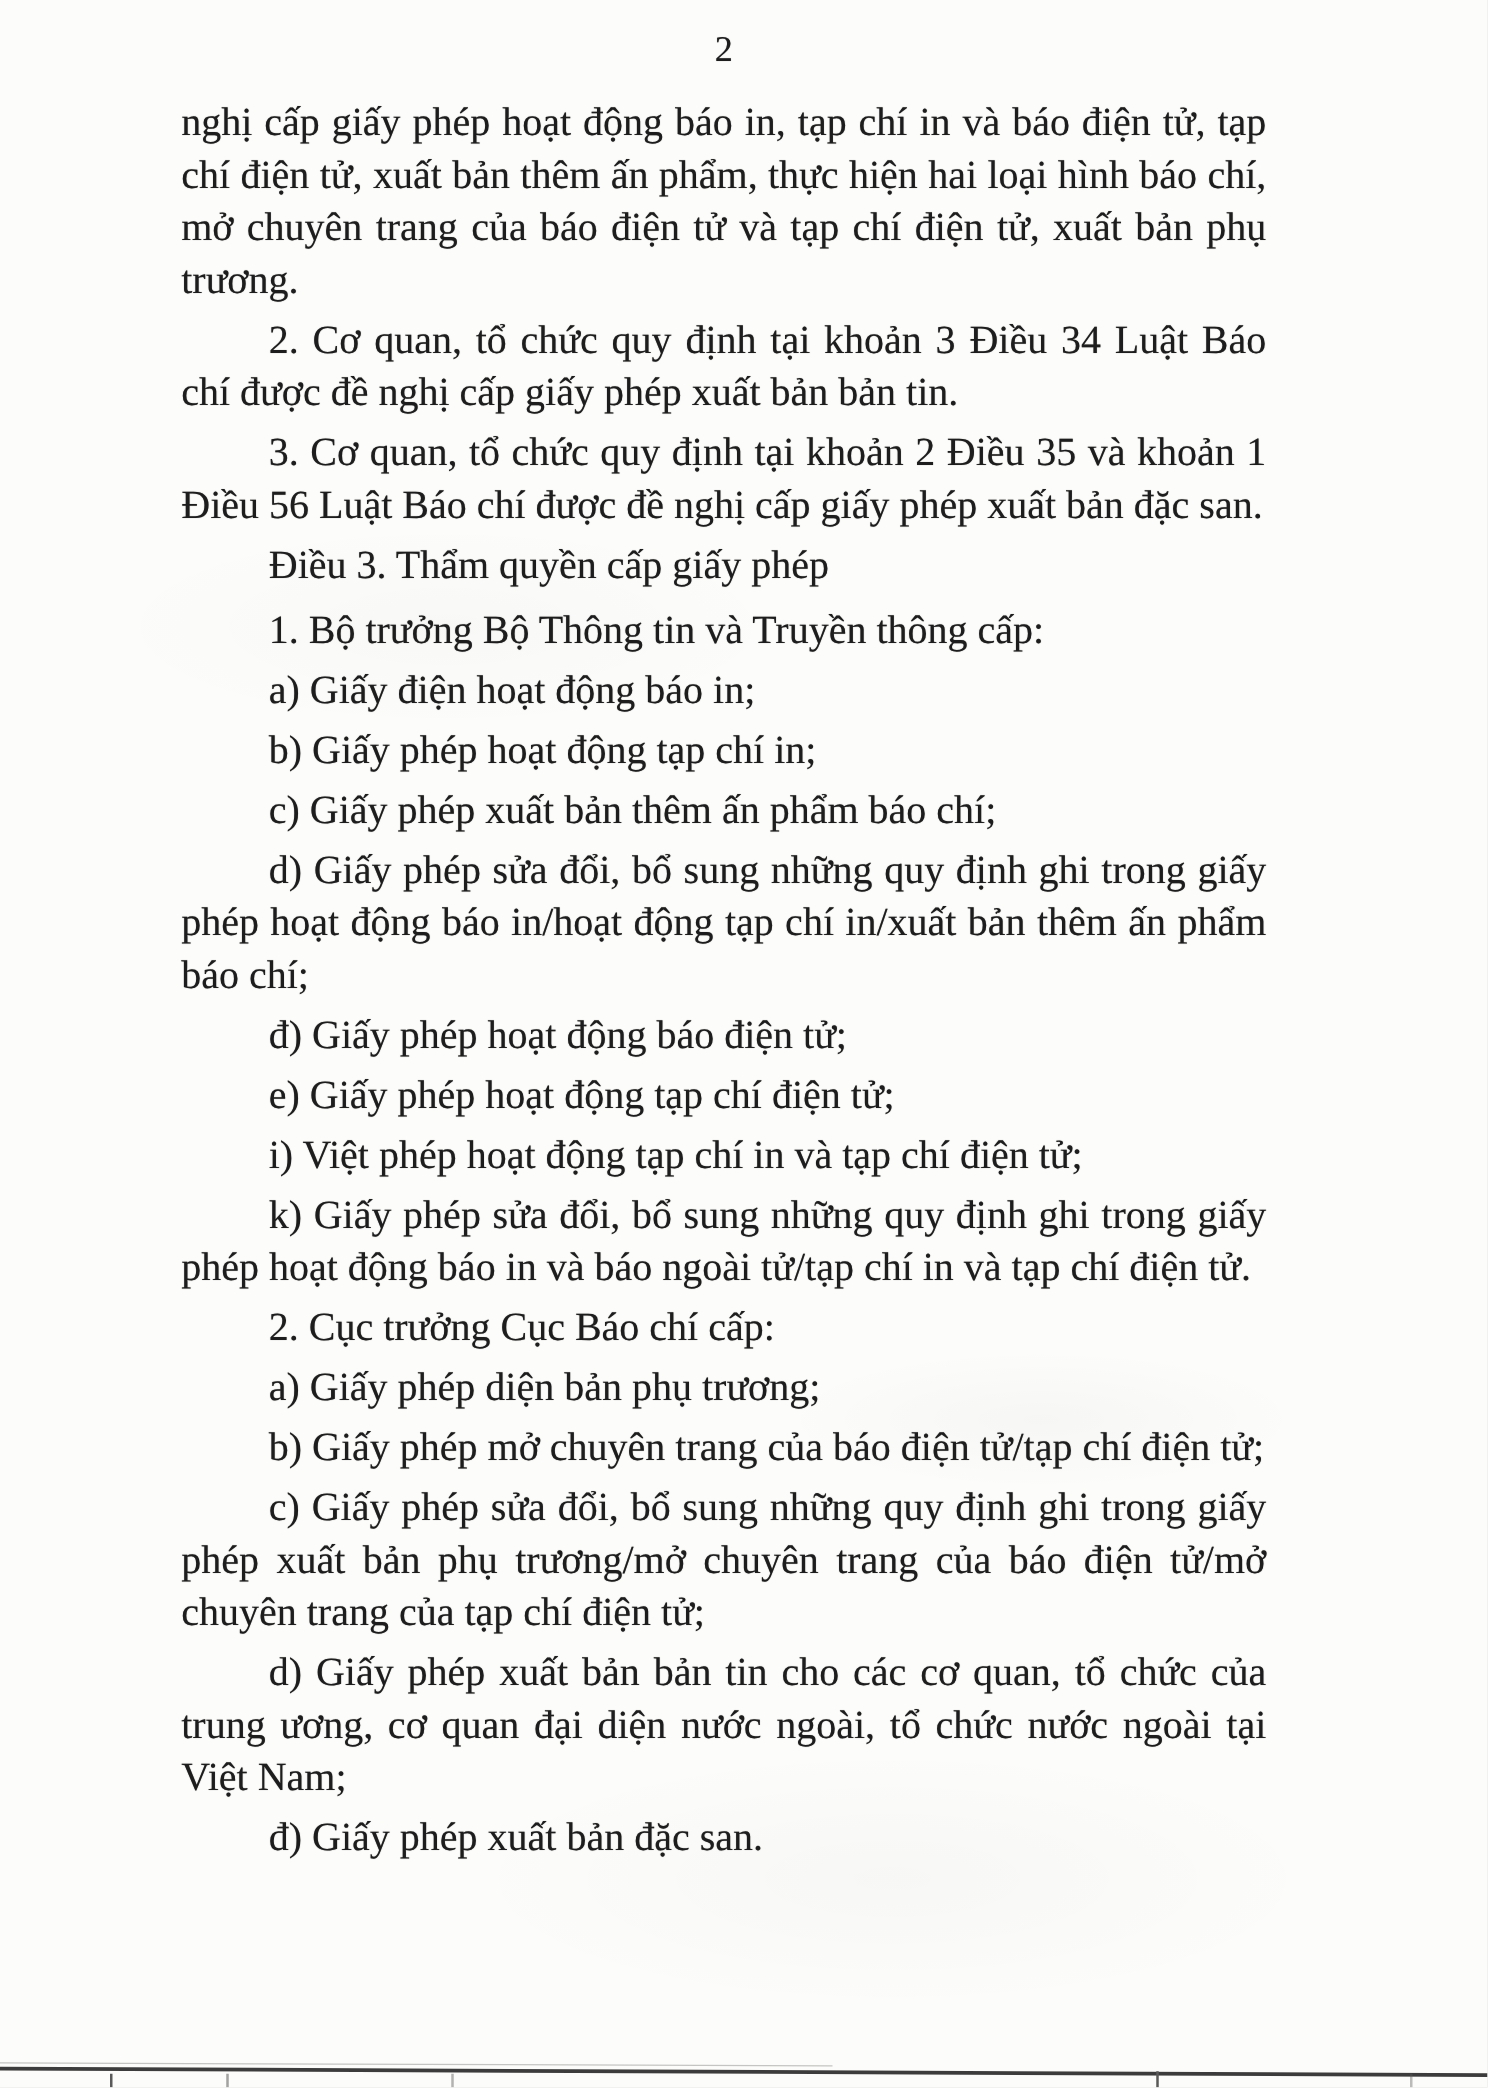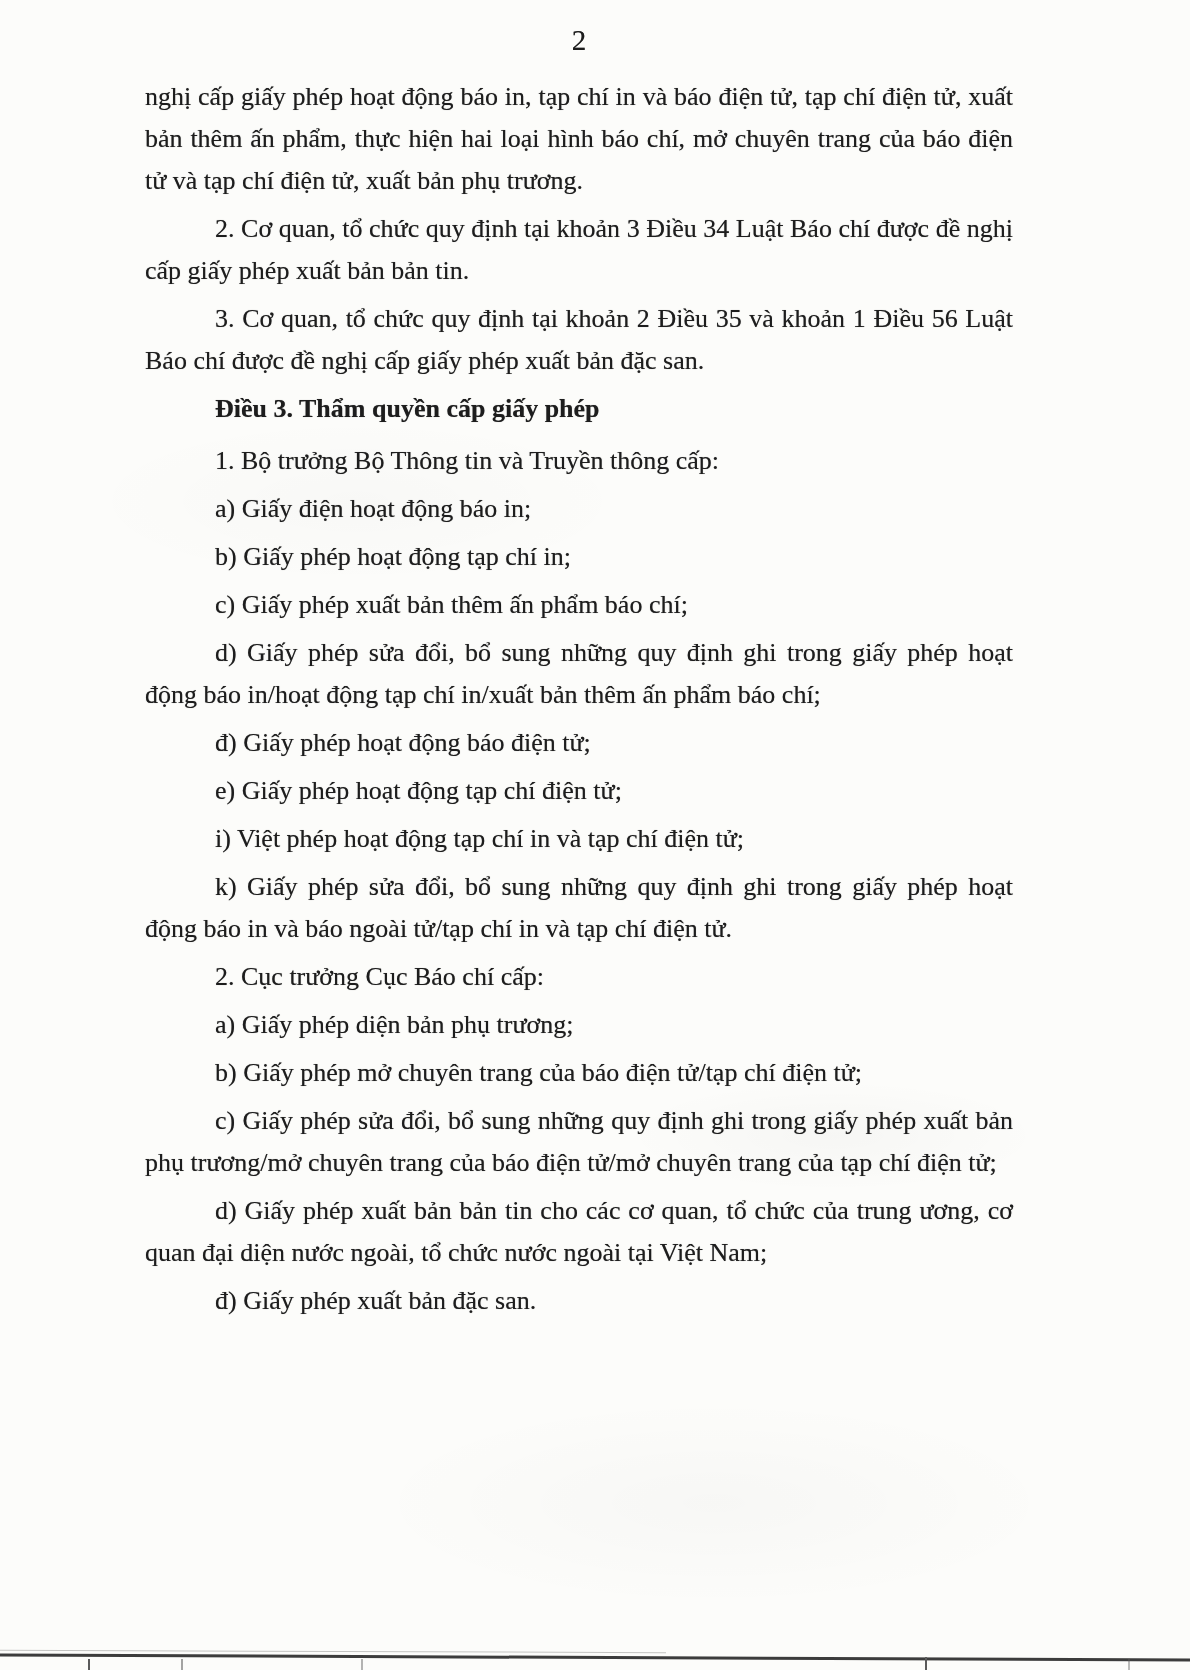--- a/index.html
+++ b/index.html
@@ -20,28 +20,28 @@
       radial-gradient(ellipse 400px 120px at 30% 30%, rgba(0,0,0,0.015), transparent 70%),
       radial-gradient(ellipse 500px 150px at 60% 90%, rgba(0,0,0,0.02), transparent 70%);
   }
   .page-number{
     position:absolute;top:24px;left:145px;width:868px;
     text-align:center;font-size:29px;
     text-shadow:0 0 0.6px rgba(20,20,20,0.6);
   }
   .content{
     position:absolute;top:76px;left:145px;width:868px;
-    font-size:26px;line-height:42px;
+    font-size:32px;line-height:42px;
     text-align:justify;
     text-shadow:0 0 0.7px rgba(20,20,20,0.55);
     filter:blur(0.25px);
   }
   .para{margin:0 0 6px 0;}
   .para.ind{text-indent:70px;}
-  .para.head{text-indent:70px;font-weight:bold;margin-top:4px;margin-bottom:10px;}
+  .para.head{text-indent:70px;font-weight:normal;margin-top:4px;margin-bottom:10px;}
   
   .bottom-rule{
     position:absolute;left:-6px;right:-6px;bottom:11px;height:3px;
     background:#3c3c3c;
     transform:rotate(0.25deg);
   }
   .bottom-rule-echo{
     position:absolute;left:0;width:56%;bottom:18px;height:1px;
     background:#c4c4c2;
     transform:rotate(0.2deg);

